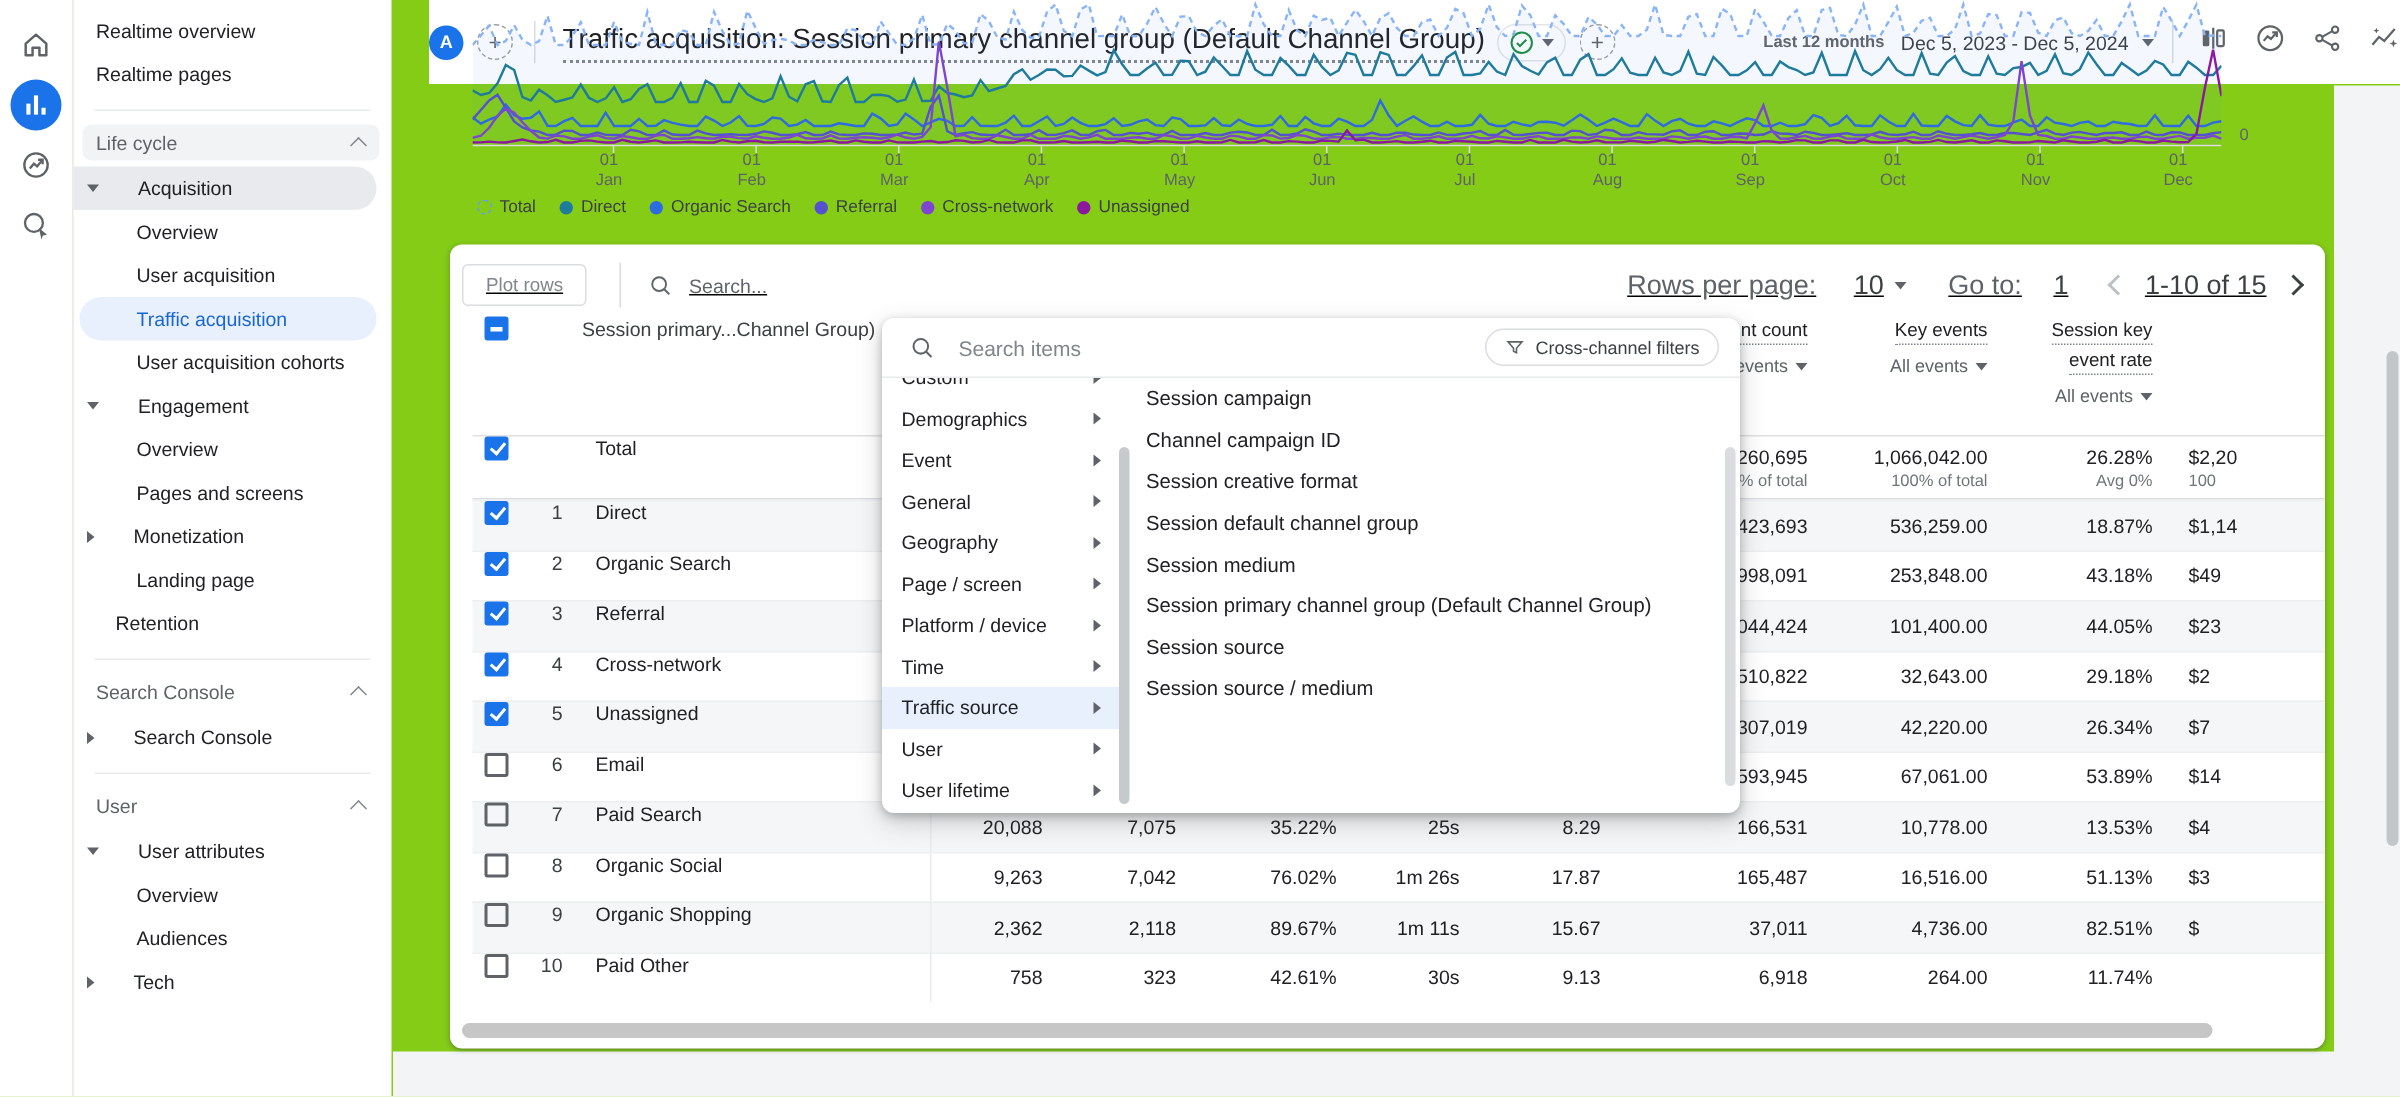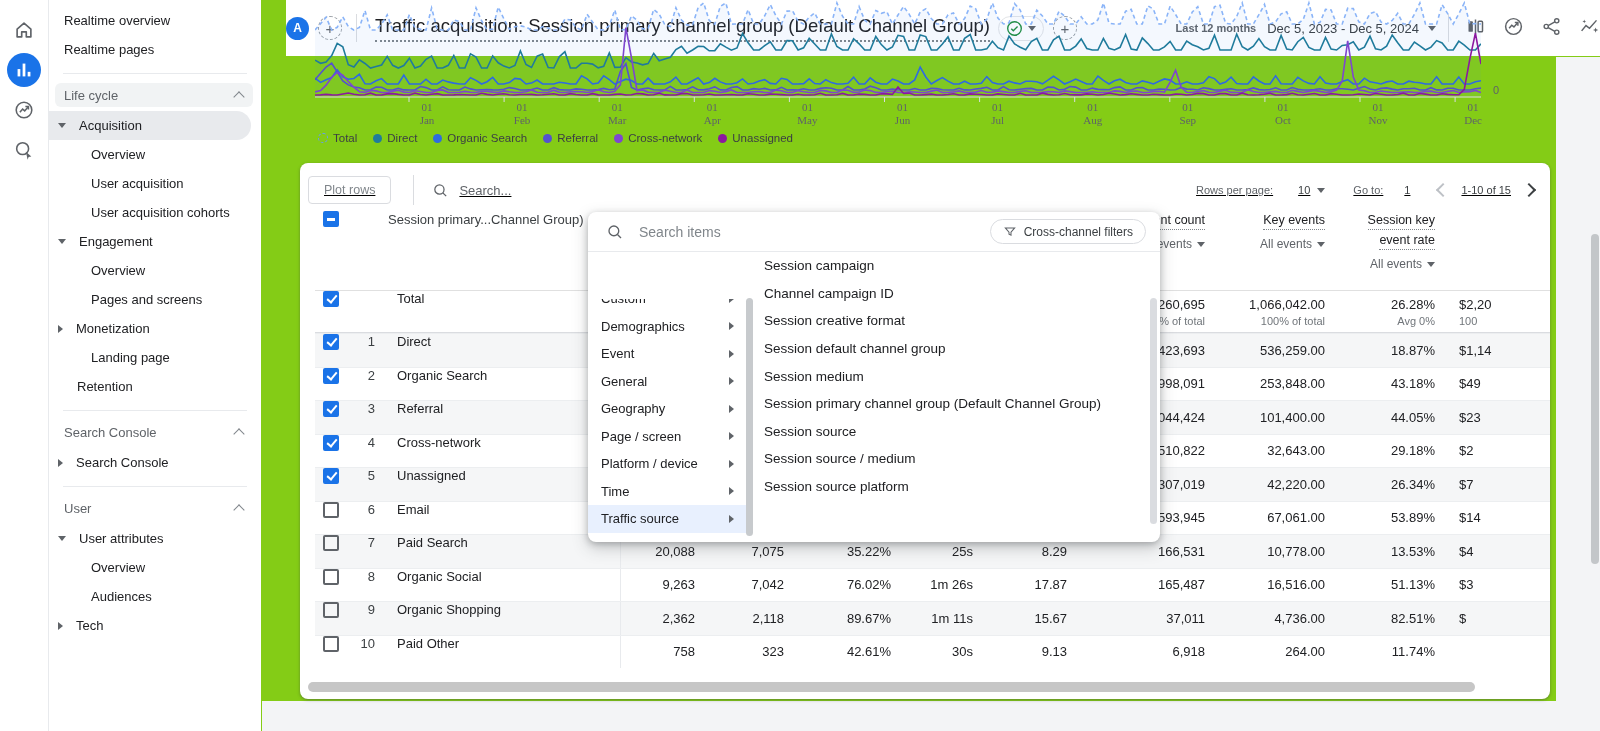--- a/index.html
+++ b/index.html
@@ -10,21 +10,21 @@
   .rail{position:absolute;left:0;top:0;width:48px;height:731px;background:#fff;border-right:1px solid #e8eaed;z-index:5;}
   .rail-btn{width:48px;height:40px;display:flex;align-items:center;justify-content:center;}
   .rail-btn svg{width:22px;height:22px;}
   .rail-active{width:34px;height:34px;border-radius:50%;background:#1a73e8;display:flex;align-items:center;justify-content:center;}
 
   
   .sidenav{position:absolute;left:49px;top:0;width:212px;height:731px;background:#fff;padding-top:6px;box-sizing:border-box;font-size:13px;color:#202124;overflow:hidden;z-index:5;}
   .sn-item{height:29px;display:flex;align-items:center;cursor:pointer;box-sizing:border-box;}
   .sn-top{padding-left:15px;}
   .sn-parent{padding-left:9px;gap:8px;}
-  .sn-parent .lbl{margin-left:5px;}
+  .sn-parent .lbl{margin-left:18px;}
   .sn-child{padding-left:42px;}
   .sn-plain{padding-left:28px;}
   .sn-parent.gray{background:#e8eaed;border-radius:0 16px 16px 0;margin-right:10px;}
   .sn-child.selected{background:#e8f0fe;color:#1967d2;border-radius:16px;margin:0 10px 0 4px;padding-left:38px;}
   .sn-section{height:24px;margin:4px 8px 4px 6px;border-radius:6px;color:#5f6368;display:flex;align-items:center;justify-content:space-between;padding:0 10px 0 9px;font-size:13px;cursor:pointer;}
   .sn-section.bg{background:#f1f3f4;}
   .sn-div{height:1px;background:#e8eaed;margin:9px 14px;}
   .tri{width:0;height:0;border-style:solid;display:inline-block;}
   .tri.down{border-width:5px 4px 0 4px;border-color:#5f6368 transparent transparent transparent;}
   .tri.right{border-width:4px 0 4px 5px;border-color:transparent transparent transparent #5f6368;}
@@ -39,35 +39,35 @@
   .rpt-title{font-size:18.5px;color:#202124;border-bottom:2px dotted #80868b;padding-bottom:3px;margin-left:8px;white-space:nowrap;}
   .title-badge{display:flex;align-items:center;gap:5px;border:1px solid #e3e5e8;border-radius:14px;padding:3px 7px;margin-left:8px;}
   .date-preset{font-size:11px;font-weight:bold;color:#5f6368;margin-left:auto;white-space:nowrap;}
   .date-range{font-size:13px;color:#3c4043;margin-left:11px;white-space:nowrap;}
   .hdr-icons{display:flex;align-items:center;gap:17px;margin-left:12px;}
   .hdr-icons svg{width:21px;height:21px;}
 
   
   .chart-svg{position:absolute;left:315px;top:0;}
   .y-right{position:absolute;left:1493px;top:84px;font-size:11px;color:#5f6368;}
-  .xlabels{position:absolute;left:333px;top:101px;width:1166px;height:28px;font-family:Liberation Serif, serif;}
+  .xlabels{position:absolute;left:312px;top:101px;width:1166px;height:28px;}
   .xlab{position:absolute;width:44px;text-align:center;font-size:11px;color:#5f6368;line-height:13px;}
   .legend{position:absolute;left:318px;top:132px;display:flex;align-items:center;gap:16px;font-size:11.5px;color:#3c4043;}
   .lg-item{display:flex;align-items:center;gap:5px;}
   .dot{width:9px;height:9px;border-radius:50%;display:inline-block;}
   .dot.dashed{background:transparent!important;border:1.5px dashed #669df6;width:8px;height:8px;}
 
   
   .card{position:absolute;left:300px;top:163px;width:1250px;height:536px;background:#fff;border-radius:8px;box-shadow:0 1px 2px rgba(60,64,67,.3),0 1px 3px 1px rgba(60,64,67,.15);overflow:hidden;z-index:4;}
   .toolbar{height:42px;display:flex;align-items:center;padding:6px 16px 0 8px;text-decoration:underline;}
   .plot-rows{border:1px solid #dadce0;border-radius:4px;background:#fff;color:#80868b;font-size:12.5px;padding:6px 15px;font-family:inherit;}
   .tb-div2{width:1px;height:30px;background:#dadce0;margin-left:22px;}
   .search-ic{margin-left:18px;display:flex;}
   .search-ph{color:#5f6368;font-size:13px;margin-left:10px;}
-  .tb-right{margin-left:auto;display:flex;align-items:center;font-size:11px;color:#3c4043;gap:7px;}
+  .tb-right{margin-left:auto;display:flex;align-items:center;font-size:18px;color:#3c4043;gap:7px;}
   .tb-right .gap{width:14px;}
   .pg-chev{width:8px;height:8px;border-right:2px solid #3c4043;border-bottom:2px solid #3c4043;display:inline-block;}
   .pg-chev.left{transform:rotate(135deg);border-color:#bdc1c6;}
   .pg-chev.rightc{transform:rotate(-45deg);}
 
   .tbl{position:absolute;left:15px;top:42px;width:1235px;}
   .trow{display:grid;grid-template-columns:306px 88px 89px 107px 82px 94px 138px 120px 110px 101px;align-items:center;box-sizing:border-box;}
   .th-row{height:86px;align-items:start;border-bottom:1px solid #e0e0e0;}
   .trow.total{height:42px;border-bottom:1px solid #dadce0;}
   .trow.data{height:33.5px;border-top:1px solid #eceef0;}
@@ -90,21 +90,21 @@
   .cb.ind{background:#1a73e8;border-color:#1a73e8;}
   .cb.ind::after{content:"";position:absolute;left:2px;top:5px;width:8px;height:2.5px;background:#fff;}
   .hscroll{position:absolute;left:8px;top:519px;width:1167px;height:10px;background:#c6c6c6;border-radius:5px;}
 
   
   .popup{position:absolute;left:588px;top:212px;width:572px;height:330px;background:#fff;border-radius:8px;box-shadow:0 2px 6px rgba(60,64,67,.3),0 6px 16px rgba(60,64,67,.25);z-index:20;overflow:hidden;}
   .p-search{height:39px;border-bottom:1px solid #e8eaed;display:flex;align-items:center;padding:0 14px 0 18px;gap:15px;}
   .p-ph{font-size:14px;color:#80868b;}
   .p-chip{margin-left:auto;border:1px solid #dadce0;border-radius:14px;height:25px;display:flex;align-items:center;gap:7px;padding:0 12px;font-size:12px;color:#3c4043;background:#fff;}
   .p-body{position:relative;height:290px;overflow:hidden;}
-  .p-cats{position:absolute;left:0;top:0;width:158px;height:290px;overflow:hidden;margin-top:47px;}
+  .p-cats{position:absolute;left:0;top:0;width:158px;height:290px;overflow:hidden;}
   .p-cat{height:27.5px;display:flex;align-items:center;justify-content:space-between;padding:0 12px 0 13px;font-size:13px;color:#202124;cursor:pointer;}
   .p-cat.hl{background:#e8f0fe;}
   .p-cat .tri.right{border-width:4px 0 4px 5px;}
   .p-scroll1{position:absolute;left:158px;top:46px;width:7px;height:238px;background:#c7cacd;border-radius:4px;}
   .p-items{position:absolute;left:170px;right:16px;top:0;}
   .p-sec{height:30px;display:flex;align-items:center;justify-content:space-between;padding:14px 18px 0 6px;font-size:12px;color:#5f6368;}
   .p-item{height:27.6px;display:flex;align-items:center;padding-left:6px;font-size:13.5px;color:#202124;cursor:pointer;white-space:nowrap;}
   .p-scroll2{position:absolute;right:3px;top:46px;width:7px;height:226px;background:#dadce0;border-radius:4px;}
 
   
@@ -161,20 +161,23 @@
       </div>
       <div class="sn-item sn-parent gray">
         <span class="tri down"></span>
         <span class="lbl">Acquisition</span>
       </div>
       <div class="sn-item sn-child">
         <span class="lbl">Overview</span>
       </div>
       <div class="sn-item sn-child">
         <span class="lbl">User acquisition</span>
+      </div>
+      <div class="sn-item sn-child selected">
+        <span class="lbl">Traffic acquisition</span>
       </div>
       <div class="sn-item sn-child">
         <span class="lbl">User acquisition cohorts</span>
       </div>
       <div class="sn-item sn-parent">
         <span class="tri down"></span>
         <span class="lbl">Engagement</span>
       </div>
       <div class="sn-item sn-child">
         <span class="lbl">Overview</span>
@@ -631,21 +634,20 @@
       <div class="p-scroll1"></div>
       <div class="p-items" id="pitems">
           <div class="p-item">Session campaign</div>
           <div class="p-item">Channel campaign ID</div>
           <div class="p-item">Session creative format</div>
           <div class="p-item">Session default channel group</div>
           <div class="p-item">Session medium</div>
           <div class="p-item">Session primary channel group (Default Channel Group)</div>
           <div class="p-item">Session source</div>
           <div class="p-item">Session source / medium</div>
-          <div class="p-item">Session source platform</div>
         </div>
       <div class="p-scroll2"></div>
     </div>
   </div>
 
   <div class="page-right"></div>
   <div class="page-bottom"></div>
   <div class="vscroll"></div>
 </div>
 

